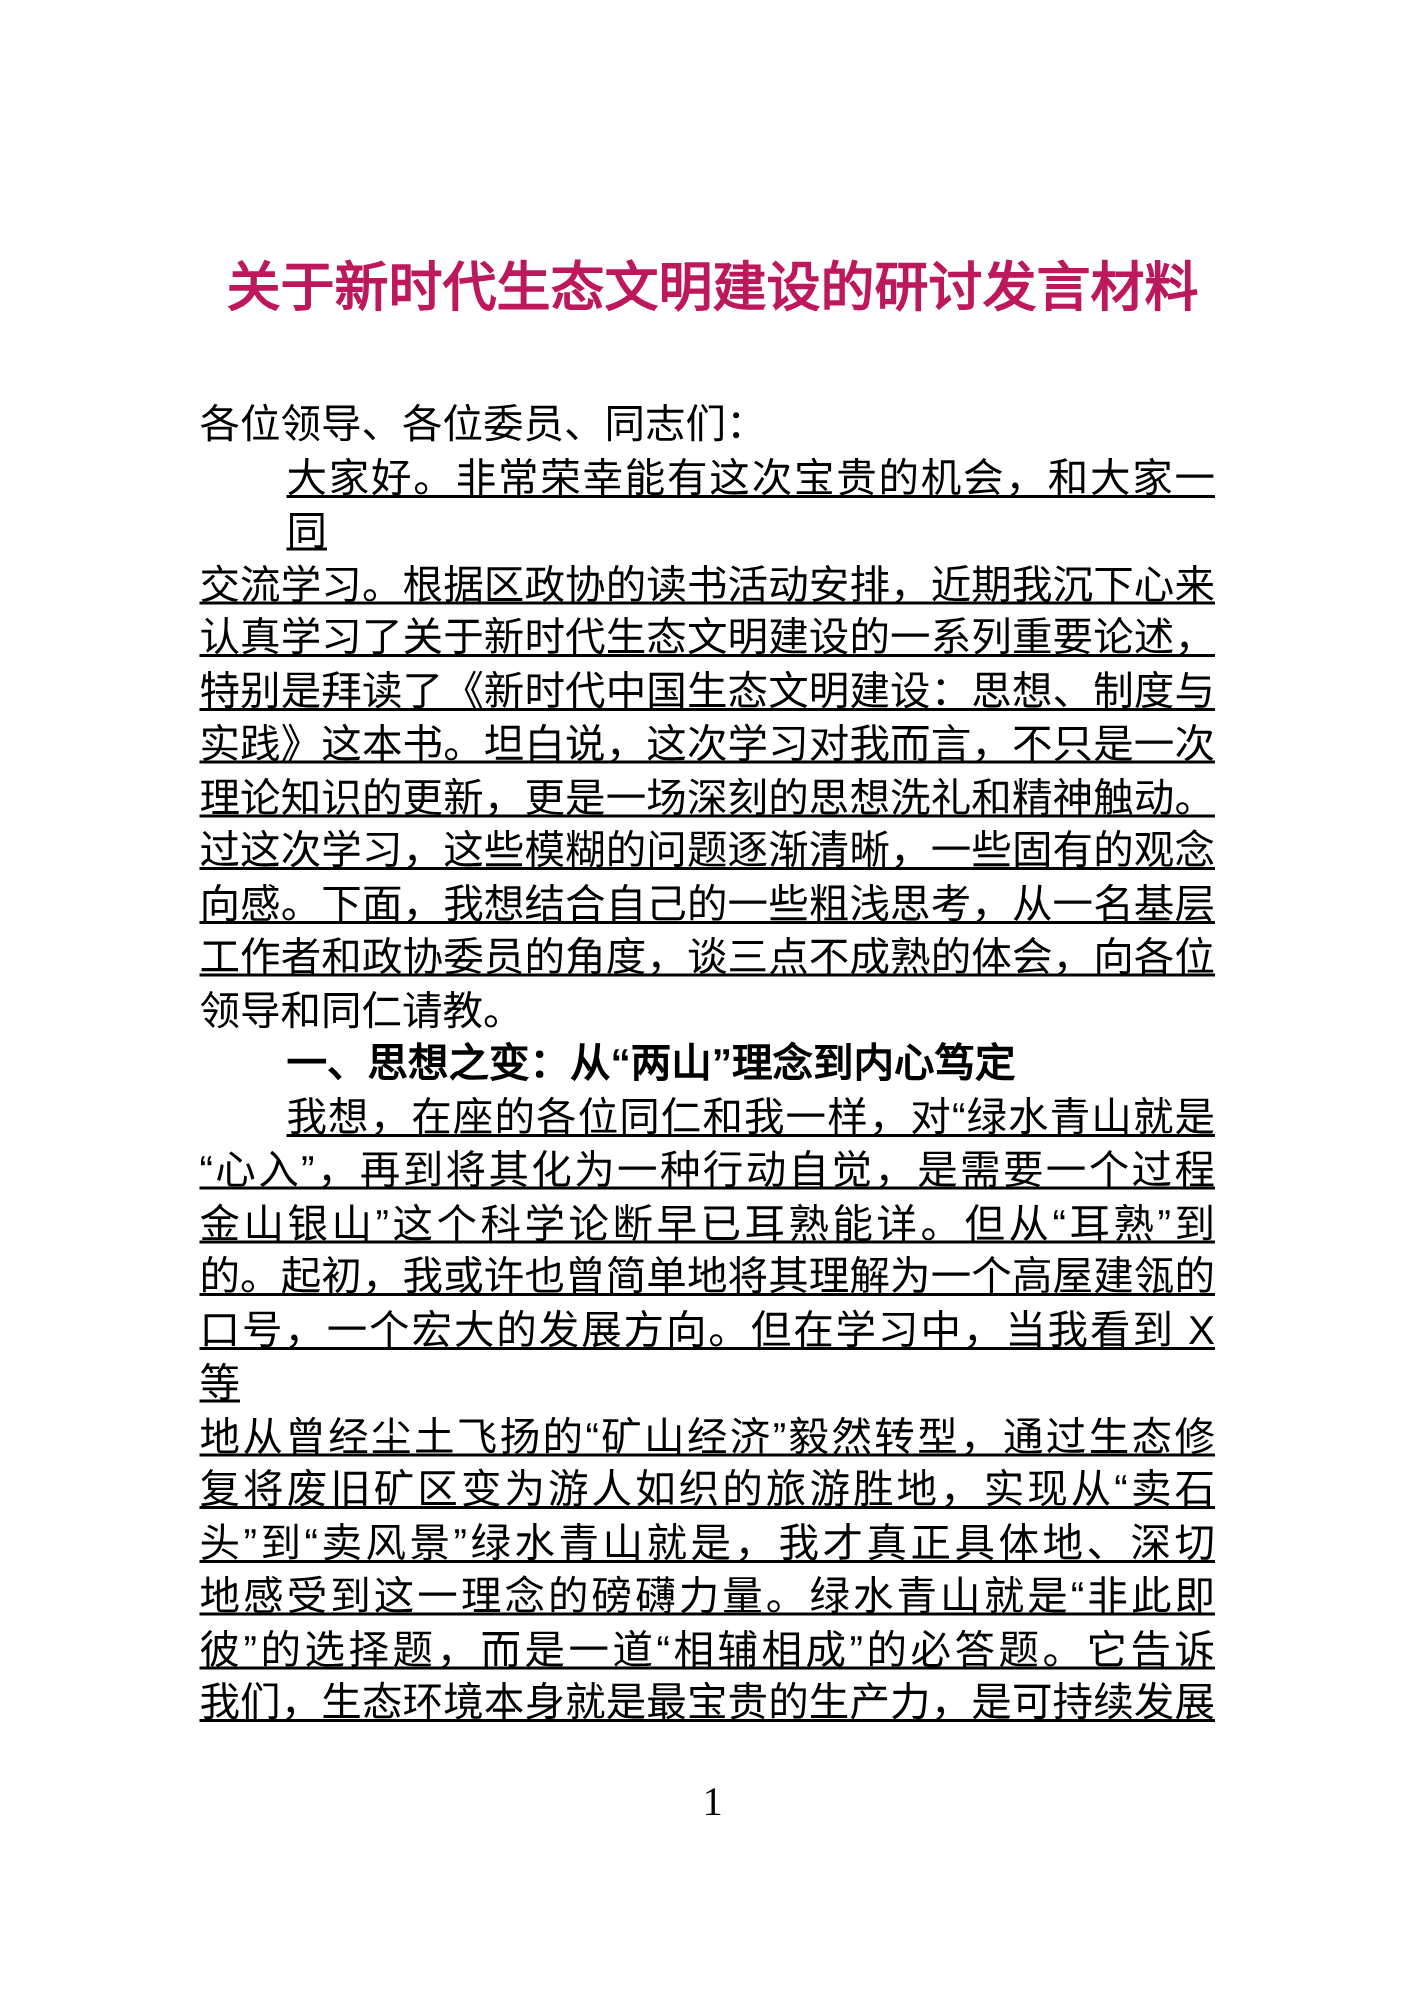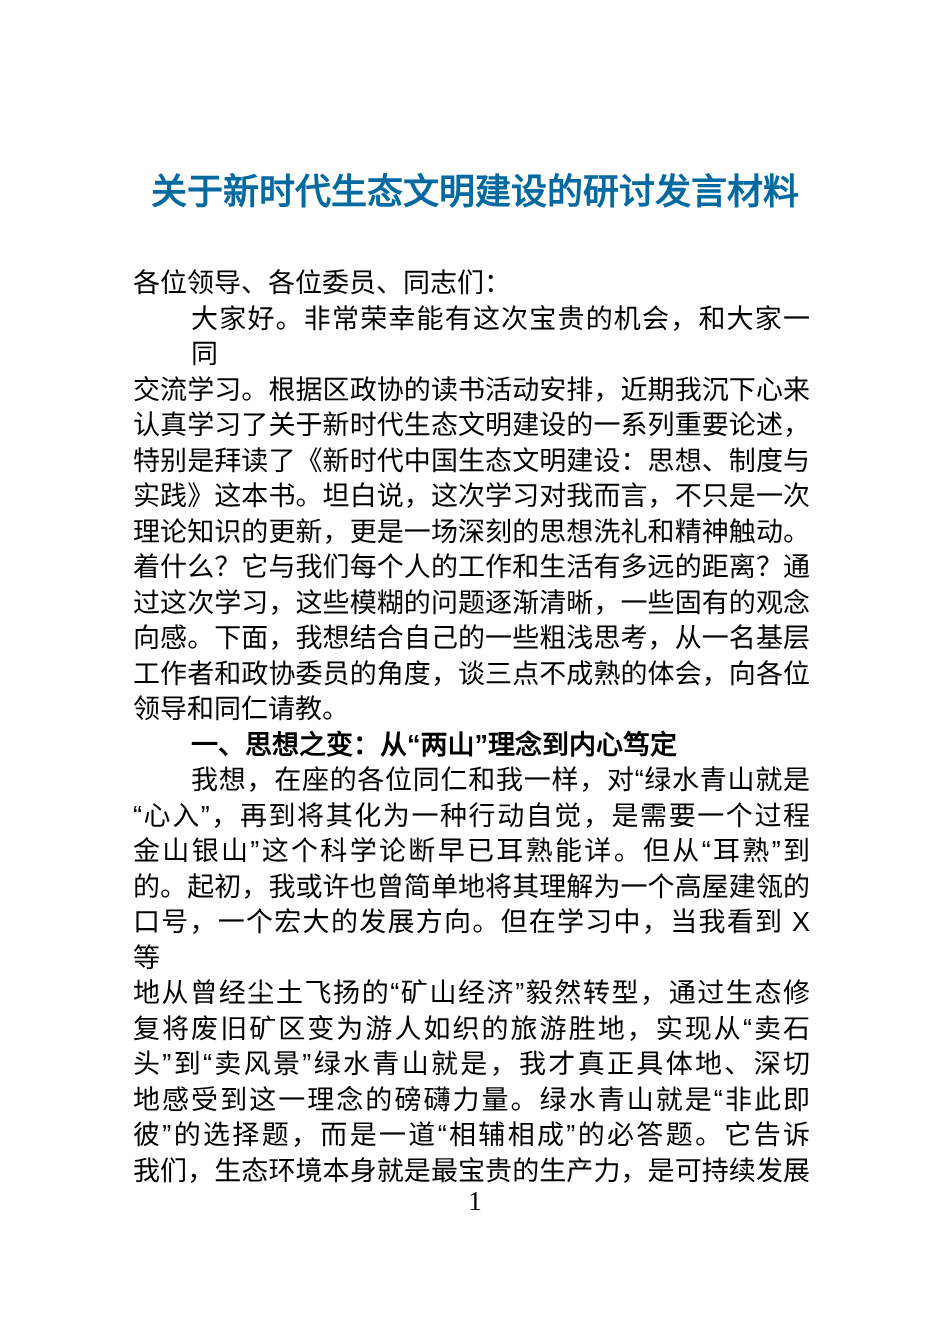--- a/index.html
+++ b/index.html
@@ -19,40 +19,41 @@
   .doc-title {
     position: absolute;
     top: 170px;
     left: 0;
     width: 950px;
     margin: 0;
     text-align: center;
     font-size: 36px;
     font-weight: bold;
     line-height: 44px;
-    color: #0369a1;
+    color: #be185d;
   }
   .doc-body {
     position: absolute;
     top: 266px;
     left: 133px;
     width: 677px;
     font-size: 27px;
     line-height: 35.5px;
     color: #000000;
   }
   .line {
     width: 677px;
     white-space: nowrap;
   }
   .line.justify {
     white-space: normal;
     text-align: justify;
     text-align-last: justify;
     text-justify: inter-ideograph;
+    text-decoration: underline;
   }
   .line.indent {
     padding-left: 58px;
     width: 619px;
   }
   .line.bold {
     font-weight: bold;
   }
   .page-footer {
     position: absolute;
@@ -74,21 +75,20 @@
   <h1 class="doc-title">关于新时代生态文明建设的研讨发言材料</h1>
 
   <div class="doc-body">
     <div class="line">各位领导、各位委员、同志们：</div>
     <div class="line indent justify">大家好。非常荣幸能有这次宝贵的机会，和大家一同</div>
     <div class="line justify">交流学习。根据区政协的读书活动安排，近期我沉下心来</div>
     <div class="line justify">认真学习了关于新时代生态文明建设的一系列重要论述，</div>
     <div class="line justify">特别是拜读了《新时代中国生态文明建设：思想、制度与</div>
     <div class="line justify">实践》这本书。坦白说，这次学习对我而言，不只是一次</div>
     <div class="line justify">理论知识的更新，更是一场深刻的思想洗礼和精神触动。</div>
-    <div class="line justify">着什么？它与我们每个人的工作和生活有多远的距离？通</div>
     <div class="line justify">过这次学习，这些模糊的问题逐渐清晰，一些固有的观念</div>
     <div class="line justify">向感。下面，我想结合自己的一些粗浅思考，从一名基层</div>
     <div class="line justify">工作者和政协委员的角度，谈三点不成熟的体会，向各位</div>
     <div class="line">领导和同仁请教。</div>
     <div class="line indent bold">一、思想之变：从“两山”理念到内心笃定</div>
     <div class="line indent justify">我想，在座的各位同仁和我一样，对“绿水青山就是</div>
     <div class="line justify">“心入”，再到将其化为一种行动自觉，是需要一个过程</div>
     <div class="line justify">金山银山”这个科学论断早已耳熟能详。但从“耳熟”到</div>
     <div class="line justify">的。起初，我或许也曾简单地将其理解为一个高屋建瓴的</div>
     <div class="line justify">口号，一个宏大的发展方向。但在学习中，当我看到 X 等</div>

